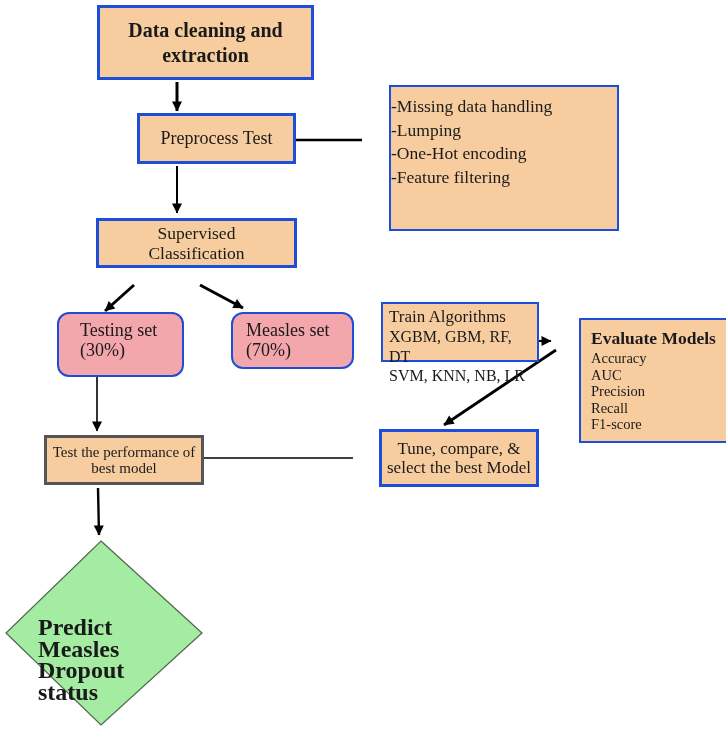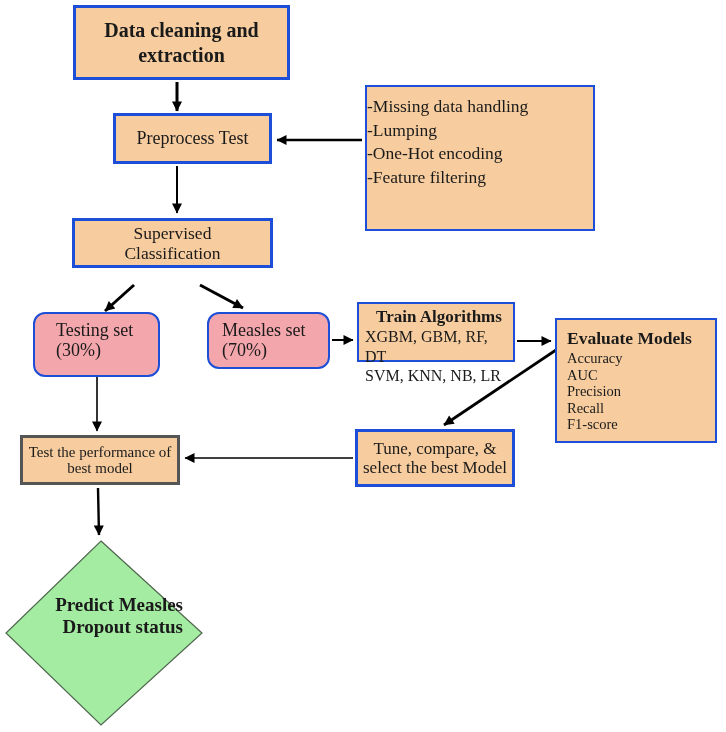--- a/index.html
+++ b/index.html
@@ -3,21 +3,21 @@
 <meta charset="utf-8">
 <style>
   html,body { margin:0; padding:0; background:#ffffff; }
   .canvas {
     position:relative; width:726px; height:732px; background:#ffffff;
     font-family:"Liberation Serif", serif; color:#1a1a1a; overflow:hidden;
   }
   .arrow-layer { position:absolute; left:0; top:0; width:726px; height:732px; }
   .box {
     position:absolute; box-sizing:border-box;
-    background:#F7CD9F; border:3px solid #1d4ed8;
+    background:#F7CD9F; border:3px solid #1d4ed8;margin-left:24px;
   }
   .flexc { display:flex; flex-direction:column; align-items:center; justify-content:center; text-align:center; }
   .ln { display:block; }
 
   #n-clean   { left:73px;  top:5px;   width:217px; height:75px; border-width:3px;
                font-weight:bold; font-size:20px; line-height:25px; }
   #n-clean .inner { width:195px; }
 
   #n-preprocess { left:113px; top:113px; width:159px; height:51px; font-size:18px; }
 
@@ -27,34 +27,34 @@
   #n-supervised { left:72px; top:218px; width:201px; height:50px; font-size:17.5px; line-height:20px; }
   #n-supervised .inner { width:150px; }
 
   .setbox { background:#F3A6AB; border-width:2px; border-radius:12px;
             font-size:18px; line-height:20px; padding-top:6px; }
   #n-testing  { left:33px;  top:312px; width:127px; height:65px; padding-left:21px; }
   #n-training { left:207px; top:312px; width:123px; height:57px; padding-left:13px; }
 
   #n-trainalg { left:357px; top:302px; width:158px; height:60px; border-width:2px;
                 padding:2px 0 0 6px; }
-  #n-trainalg .title { font-weight:bold; font-size:17px; line-height:21px; display:block;text-align:center; }
+  #n-trainalg .title { font-weight:normal; font-size:17px; line-height:21px; display:block; }
   #n-trainalg .ln    { font-size:16px; line-height:19.5px; }
 
   #n-evaluate { left:555px; top:318px; width:162px; height:125px; border-width:2px;
                 padding:6px 0 0 10px; }
   #n-evaluate .title { font-weight:bold; font-size:17.5px; line-height:24px; display:block; }
   #n-evaluate .ln    { font-size:14.5px; line-height:16.6px; }
 
   #n-tune { left:355px; top:429px; width:160px; height:58px; font-size:17px; line-height:19px; }
   #n-test { left:20px;  top:435px; width:160px; height:50px; border-color:#555;
             font-size:15px; line-height:16.5px; }
 
-  #n-predict-text { position:absolute; left:38px; top:594px; width:145px;
-                    font-weight:bold; font-size:19px; line-height:21.5px;text-align:right; }
+  #n-predict-text { position:absolute; left:38px; top:617px; width:145px;
+                    font-weight:bold; font-size:24px; line-height:21.5px; }
 </style>
 </head>
 <body>
 
 <div class="canvas">
 
   <svg class="arrow-layer" width="726" height="732" viewBox="0 0 726 732" xmlns="http://www.w3.org/2000/svg">
     <defs>
       <marker id="arrow" viewBox="0 0 10 10" refX="9.5" refY="5" markerWidth="12" markerHeight="10" orient="auto" markerUnits="userSpaceOnUse">
         <path d="M0 0 L10 5 L0 10 z" fill="#000"></path>

